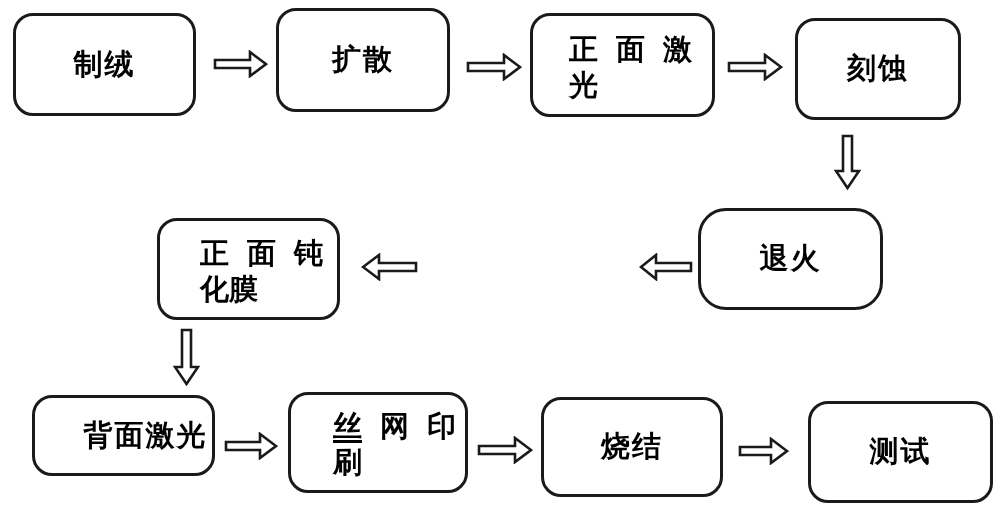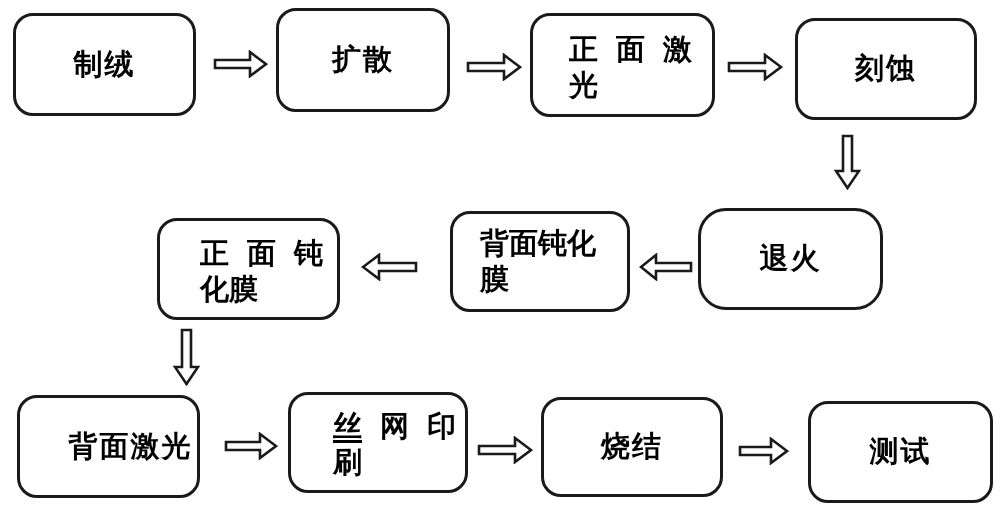--- a/index.html
+++ b/index.html
@@ -56,63 +56,59 @@
     <span class="label">正 面 激
 光</span>
   </div>
 
   <div class="arrow" style="left:727px; top:53px;">
     <svg width="56" height="28" viewBox="0 0 56 28">
         <polygon points="2,10 38,10 38,2 54,14 38,26 38,18 2,18"></polygon>
       </svg>
   </div>
 
-  <div class="node center" style="left:795px; top:18px; width:182px; height:102px;">
+  <div class="node center" style="left:795px; top:18px; width:166px; height:102px;">
     <span class="label">刻蚀</span>
   </div>
 
   <div class="arrow" style="left:834px; top:134px;">
     <svg width="27" height="56" viewBox="0 0 27 56">
         <polygon points="9,2 18,2 18,37 25,37 13.5,54 2,37 9,37"></polygon>
       </svg>
   </div>
 
   <div class="node center" style="left:698px; top:208px; width:185px; height:102px;border-radius:28px;">
     <span class="label">退火</span>
   </div>
 
   <div class="arrow" style="left:639px; top:253px;">
     <svg width="54" height="28" viewBox="0 0 54 28">
         <polygon points="52,10 17,10 17,2 2,14 17,26 17,18 52,18"></polygon>
       </svg>
   </div>
 
-  <div class="node multiline" style="left:450px; top:211px; width:180px; height:101px; padding:11px 0 0 27px;">
-    <span class="label">背面钝化
-膜</span>
-  </div>
 
   <div class="arrow" style="left:361px; top:253px;">
     <svg width="57" height="28" viewBox="0 0 57 28">
         <polygon points="55,10 18,10 18,2 2,14 18,26 18,18 55,18"></polygon>
       </svg>
   </div>
 
   <div class="node multiline" style="left:157px; top:218px; width:183px; height:102px; padding:14px 0 0 40px;">
     <span class="label">正 面 钝
 化膜</span>
   </div>
 
   <div class="arrow" style="left:173px; top:328px;">
     <svg width="27" height="58" viewBox="0 0 27 58">
         <polygon points="9,2 18,2 18,39 25,39 13.5,56 2,39 9,39"></polygon>
       </svg>
   </div>
 
-  <div class="node center" style="left:17px; top:395px; width:183px; height:103px;padding-left:44px;">
+  <div class="node center" style="left:32px; top:395px; width:183px; height:81px;padding-left:44px;">
     <span class="label">背面激光</span>
   </div>
 
   <div class="arrow" style="left:224px; top:432px;">
     <svg width="54" height="28" viewBox="0 0 54 28">
         <polygon points="2,10 36,10 36,2 52,14 36,26 36,18 2,18"></polygon>
       </svg>
   </div>
 
   <div class="node multiline" style="left:288px; top:392px; width:180px; height:101px; padding:13px 0 0 42px;">

